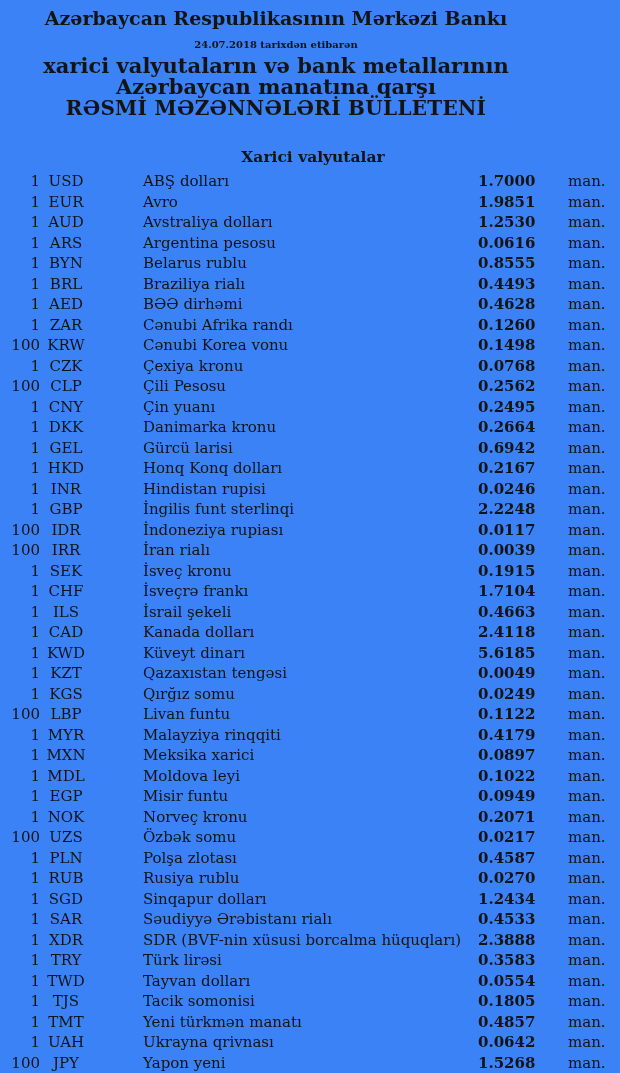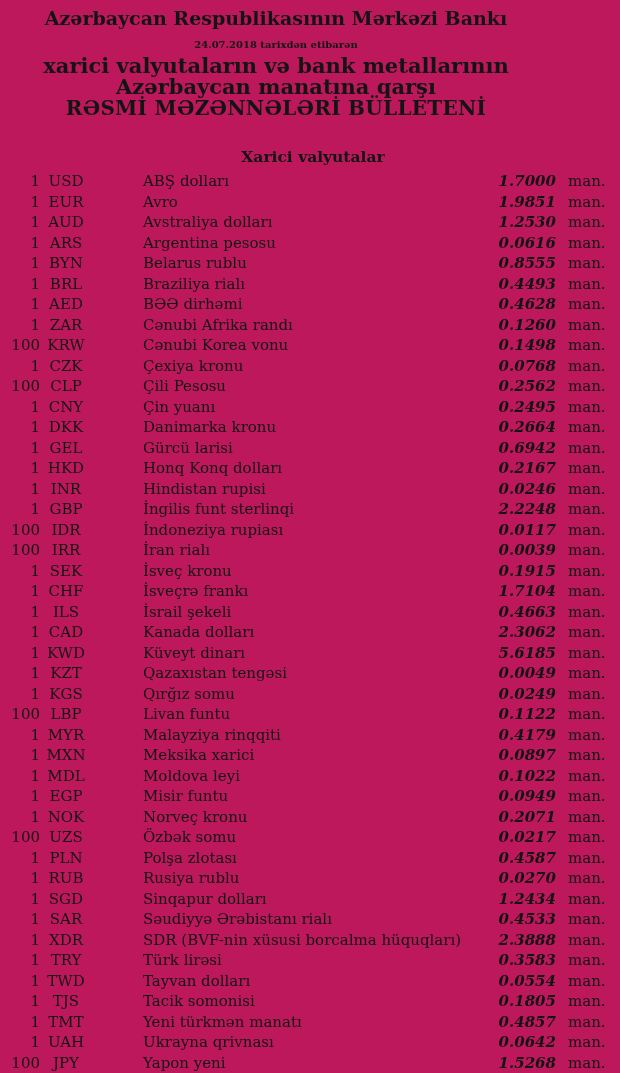--- a/index.html
+++ b/index.html
@@ -4,21 +4,21 @@
 <style>
   html, body {
     margin: 0;
     padding: 0;
     background: #ffffff;
   }
   .page {
     position: relative;
     width: 620px;
     height: 1073px;
-    background: #be185d;
+    background: #3b82f6;
     color: #141414;
     font-family: "DejaVu Serif", "Liberation Serif", serif;
     overflow: hidden;
   }
   .doc-header {
     width: 552px;
     padding-top: 6px;
     text-align: center;
   }
   .bank-name {
@@ -75,23 +75,21 @@
     flex: 0 0 auto;
   }
   .col-name {
     flex: 1 1 auto;
     padding-left: 6px;
     overflow: hidden;
     margin-left: 45px;
   }
   .col-rate {
     width: 78px;
-    text-align: right;
-    font-weight: bold;
-    font-style: italic;
+    font-weight: bold;
     flex: 0 0 auto;
   }
   .col-man {
     width: 64px;
     padding-left: 12px;
     box-sizing: border-box;
     flex: 0 0 auto;
   }
 </style>
 </head>
@@ -260,21 +258,21 @@
         <span class="col-qty">1</span>
         <span class="col-code">ILS</span>
         <span class="col-name">İsrail şekeli</span>
         <span class="col-rate">0.4663</span>
         <span class="col-man">man.</span>
       </div>
       <div class="row">
         <span class="col-qty">1</span>
         <span class="col-code">CAD</span>
         <span class="col-name">Kanada dolları</span>
-        <span class="col-rate">2.3062</span>
+        <span class="col-rate">2.4118</span>
         <span class="col-man">man.</span>
       </div>
       <div class="row">
         <span class="col-qty">1</span>
         <span class="col-code">KWD</span>
         <span class="col-name">Küveyt dinarı</span>
         <span class="col-rate">5.6185</span>
         <span class="col-man">man.</span>
       </div>
       <div class="row">

